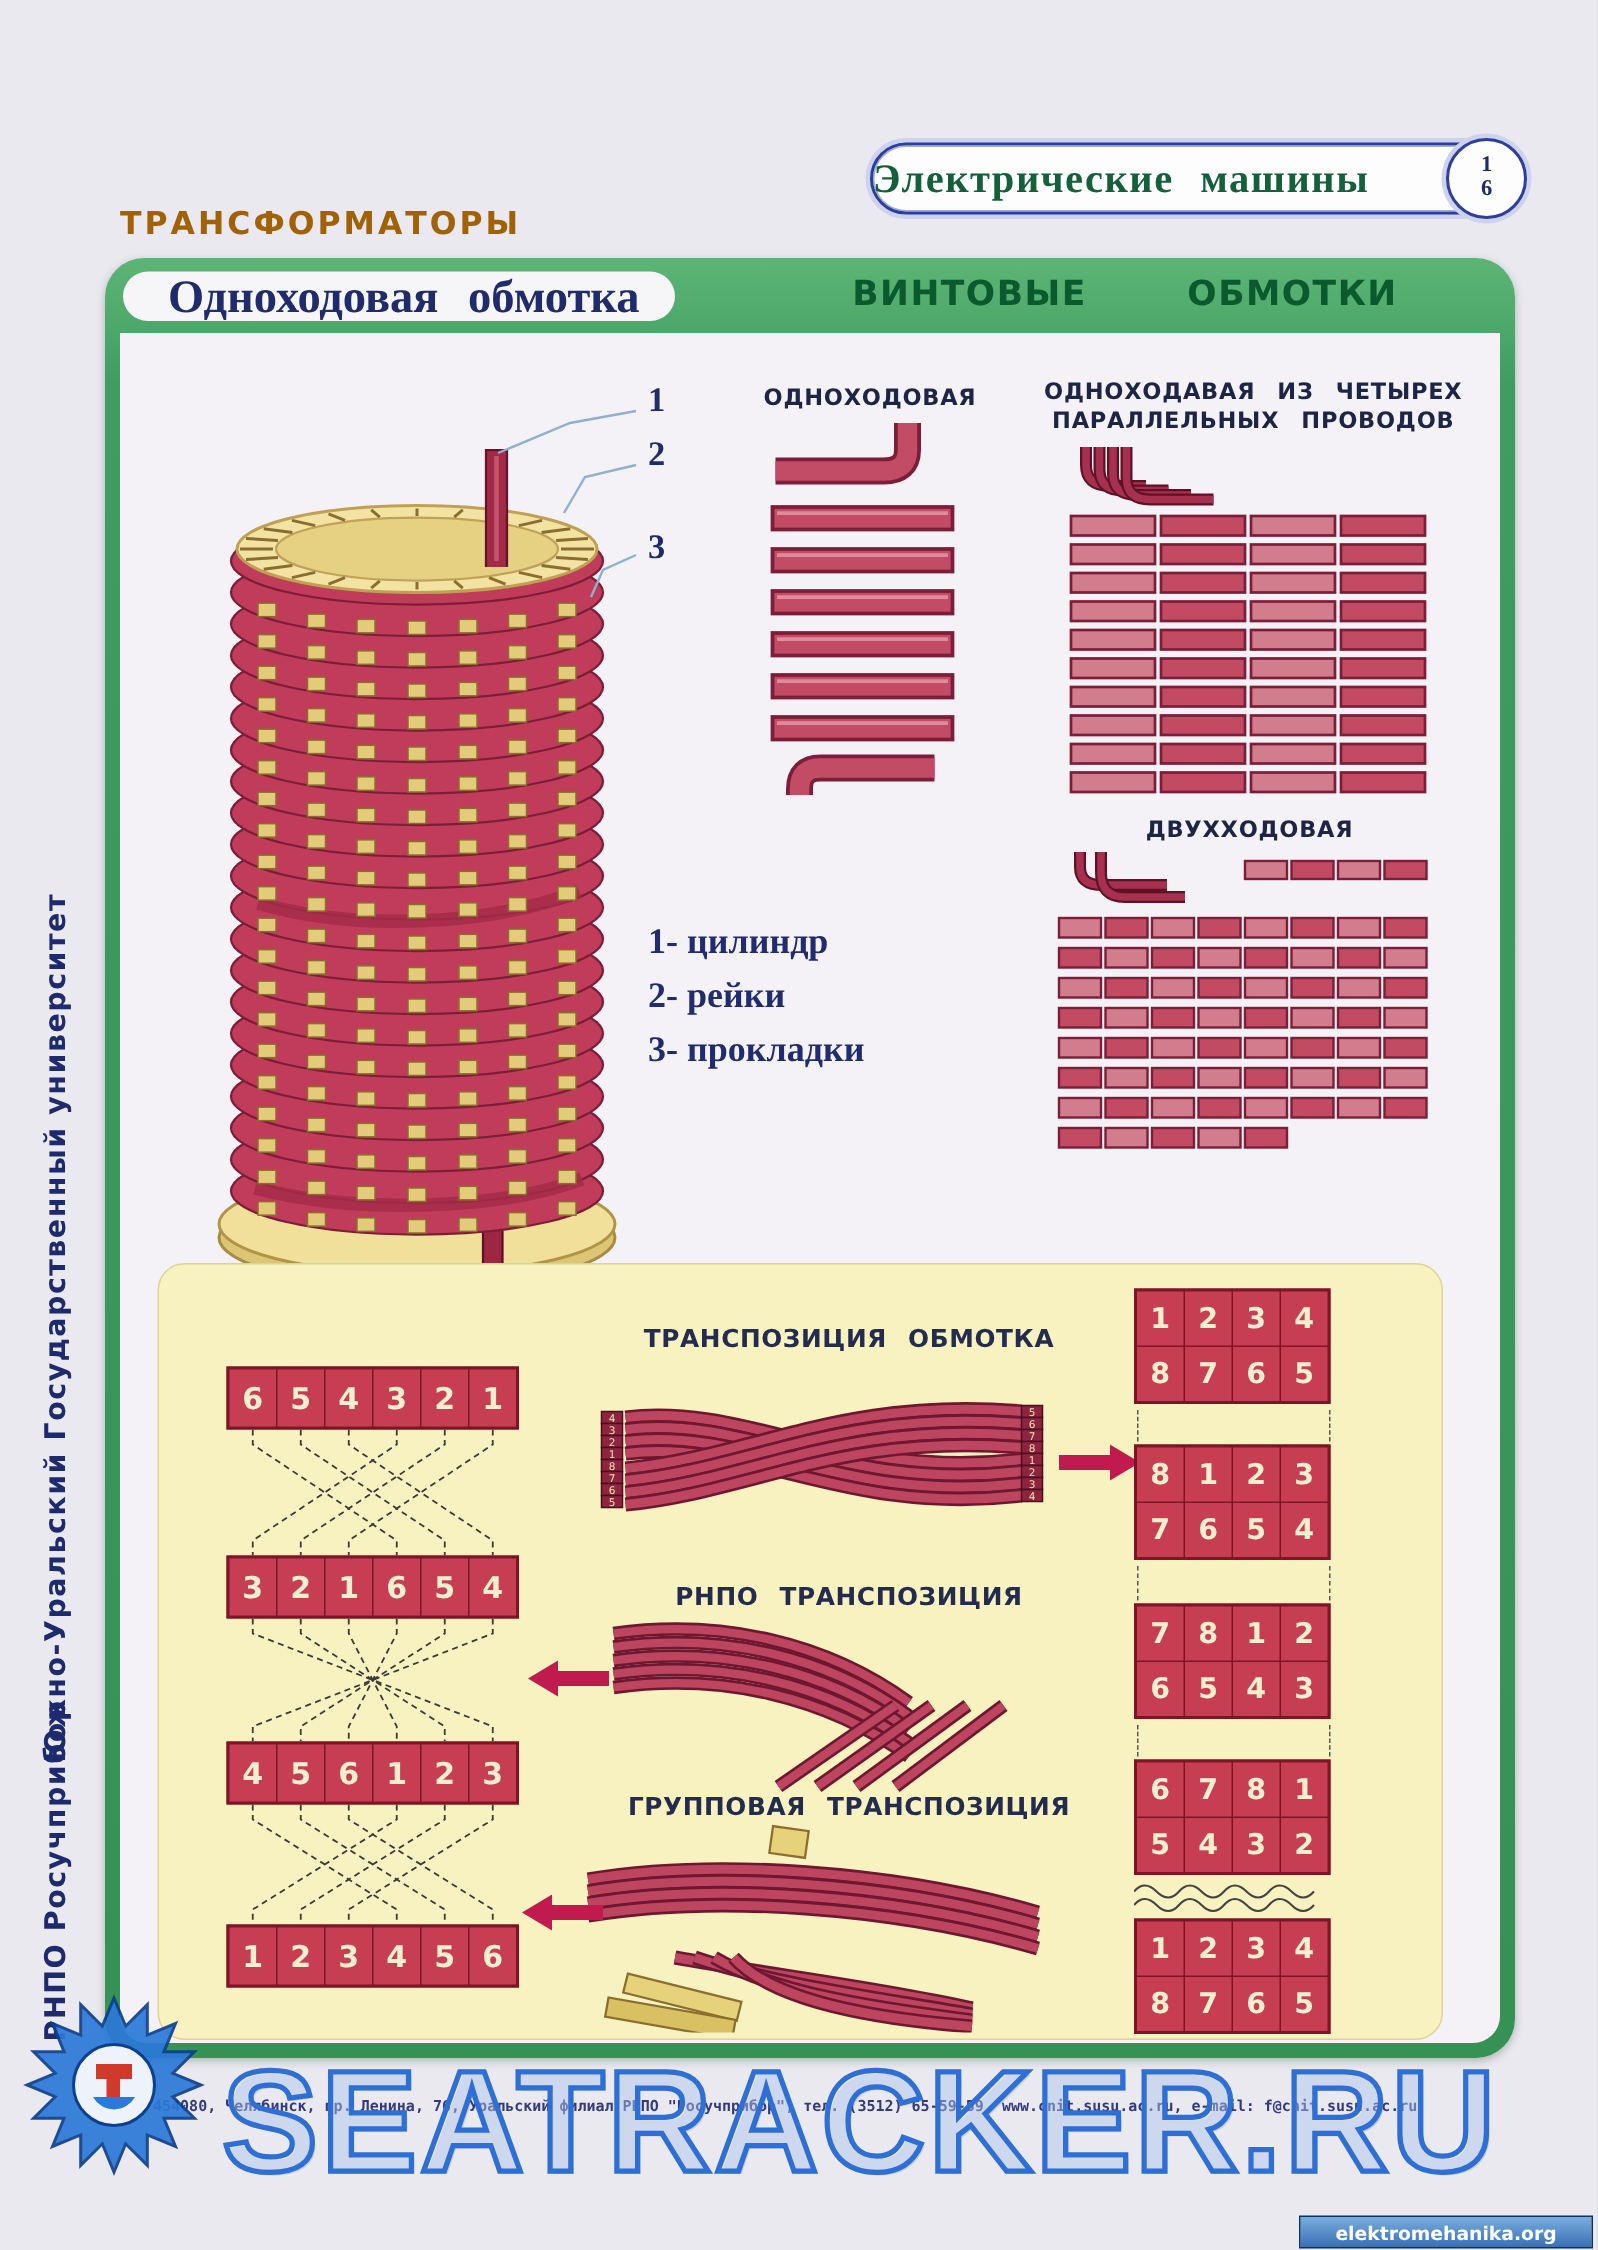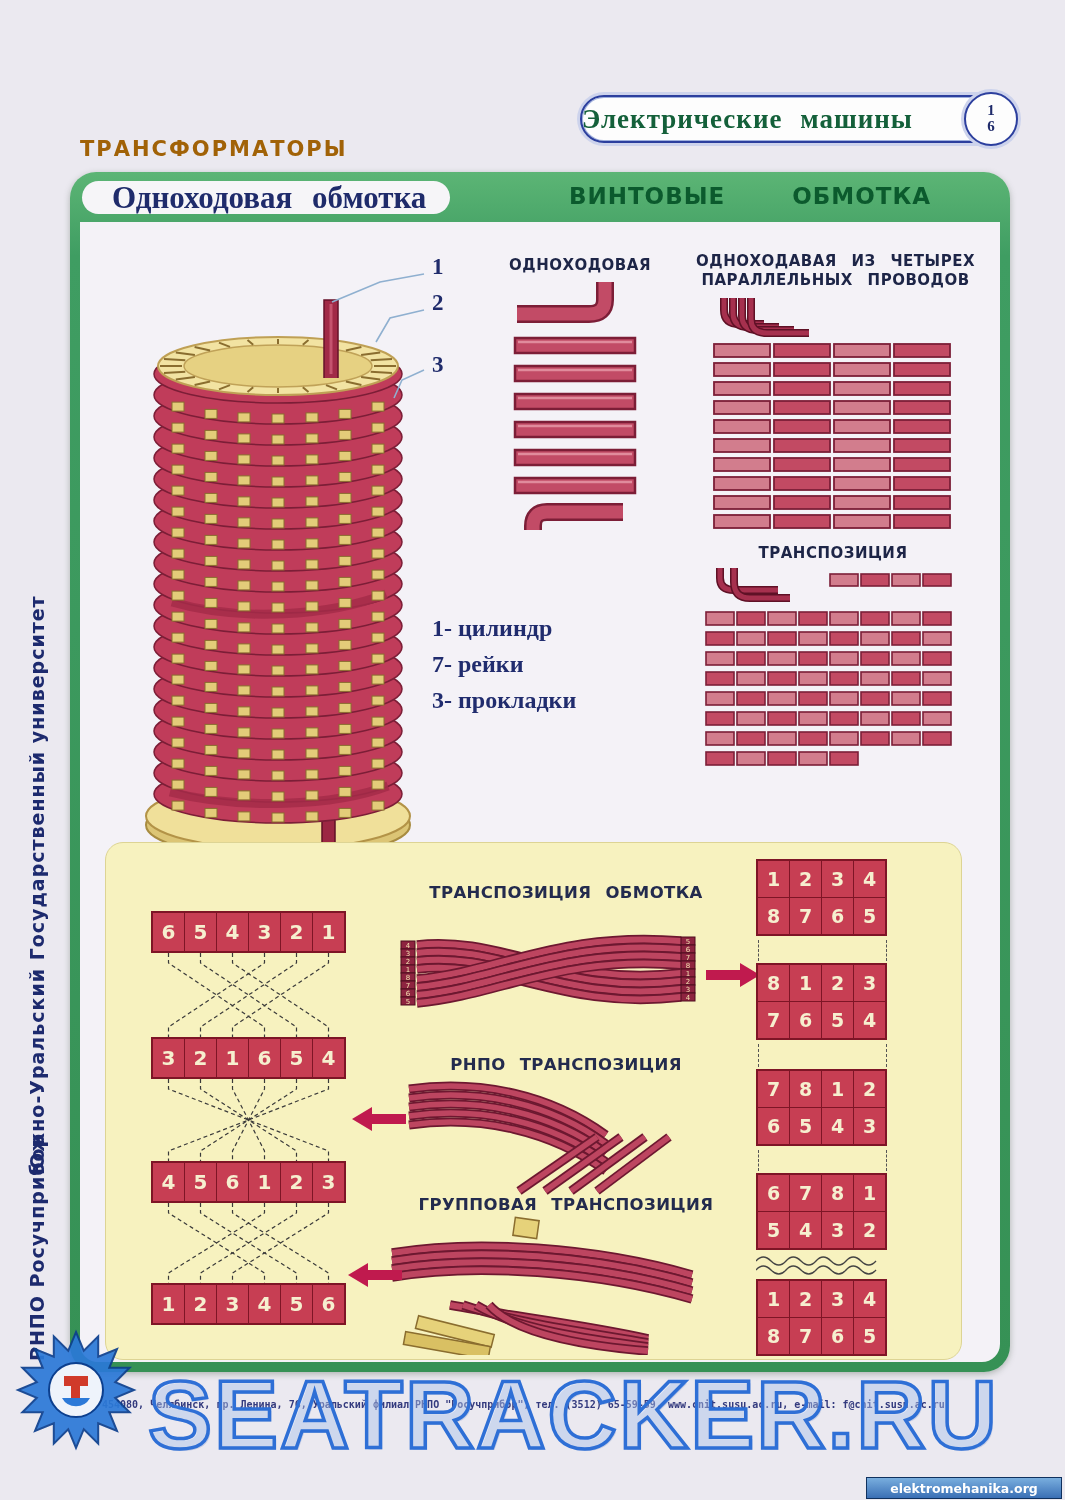--- a/index.html
+++ b/index.html
@@ -77,21 +77,21 @@
     <div class="page-circle">
       <span>1</span>
       <span>6</span>
     </div>
   </div>
   <div class="section-label">ТРАНСФОРМАТОРЫ</div>
 
   <div class="green-panel">
     <div class="green-bar">
       <div class="white-strip">Одноходовая обмотка</div>
-      <div class="green-title">ВИНТОВЫЕ ОБМОТКА</div>
+      <div class="green-title">ВИНТОВЫЕ ОБМОТКИ</div>
     </div>
 
     <div class="content">
 
       <svg id="cyl" class="ill" style="left:30px;top:28px" width="340" height="615">
           <ellipse cx="168" cy="575" rx="132" ry="33" fill="#dcc575" stroke="#a88c41" stroke-width="2"></ellipse>
           <ellipse cx="168" cy="566" rx="132" ry="33" fill="#f0e09a" stroke="#b39347" stroke-width="2"></ellipse>
           <rect x="212" y="568" width="13" height="40" rx="3" fill="#9c2743" stroke="#5f1126" stroke-width="1.5"></rect>
           <ellipse cx="168" cy="544" rx="124" ry="29" fill="#c03c5a" stroke="#7c1e37" stroke-width="1.5"></ellipse>
           <ellipse cx="168" cy="523" rx="124" ry="29" fill="#c03c5a" stroke="#7c1e37" stroke-width="1.5"></ellipse>
@@ -293,21 +293,21 @@
           <polyline points="344,148 322,158 314,176"></polyline>
         </g>
       </svg>
 
       <div class="callout" style="left:352px;top:32px">1</div>
       <div class="callout" style="left:352px;top:68px">2</div>
       <div class="callout" style="left:352px;top:130px">3</div>
 
       <div class="legend">
         <div>1- цилиндр</div>
-        <div>7- рейки</div>
+        <div>2- рейки</div>
         <div>3- прокладки</div>
       </div>
 
       <div class="xlabel" style="left:410px;top:34px;width:180px">ОДНОХОДОВАЯ</div>
       <svg id="dgA" class="ill" style="left:425px;top:58px" width="150" height="252">
           <path d="M 100 2 L 100 20 Q 100 34 84 34 L 12 34" fill="none" stroke="#7c1e37" stroke-width="18"></path>
           <path d="M 100 2 L 100 20 Q 100 34 84 34 L 12 34" fill="none" stroke="#c24b66" stroke-width="13"></path>
           <rect x="10" y="58" width="120" height="15" fill="#c24b66" stroke="#7c1e37" stroke-width="2.5"></rect>
           <line x1="13" y1="62" x2="127" y2="62" stroke="#e08b9c" stroke-width="2.5"></line>
           <rect x="10" y="86" width="120" height="15" fill="#c24b66" stroke="#7c1e37" stroke-width="2.5"></rect>
@@ -372,21 +372,21 @@
           <rect x="6" y="198" width="56" height="13" fill="#d27d8d" stroke="#7c1e37" stroke-width="1.8"></rect>
           <rect x="66" y="198" width="56" height="13" fill="#c24a63" stroke="#7c1e37" stroke-width="1.8"></rect>
           <rect x="126" y="198" width="56" height="13" fill="#d27d8d" stroke="#7c1e37" stroke-width="1.8"></rect>
           <rect x="186" y="198" width="56" height="13" fill="#c24a63" stroke="#7c1e37" stroke-width="1.8"></rect>
           <rect x="6" y="217" width="56" height="13" fill="#d27d8d" stroke="#7c1e37" stroke-width="1.8"></rect>
           <rect x="66" y="217" width="56" height="13" fill="#c24a63" stroke="#7c1e37" stroke-width="1.8"></rect>
           <rect x="126" y="217" width="56" height="13" fill="#d27d8d" stroke="#7c1e37" stroke-width="1.8"></rect>
           <rect x="186" y="217" width="56" height="13" fill="#c24a63" stroke="#7c1e37" stroke-width="1.8"></rect>
         </svg>
 
-      <div class="xlabel" style="left:628px;top:322px;width:250px">ТРАНСПОЗИЦИЯ</div>
+      <div class="xlabel" style="left:628px;top:322px;width:250px">ДВУХХОДОВАЯ</div>
       <svg id="dgC" class="ill" style="left:618px;top:346px" width="260" height="228">
           <rect x="132" y="6" width="28" height="12" fill="#d27d8d" stroke="#7c1e37" stroke-width="1.6"></rect>
           <rect x="163" y="6" width="28" height="12" fill="#c24a63" stroke="#7c1e37" stroke-width="1.6"></rect>
           <rect x="194" y="6" width="28" height="12" fill="#d27d8d" stroke="#7c1e37" stroke-width="1.6"></rect>
           <rect x="225" y="6" width="28" height="12" fill="#c24a63" stroke="#7c1e37" stroke-width="1.6"></rect>
           <path d="M 22 0 L 22 10 Q 22 22 36 22 L 80 22" fill="none" stroke="#5f1126" stroke-width="8"></path>
           <path d="M 22 0 L 22 10 Q 22 22 36 22 L 80 22" fill="none" stroke="#a6304e" stroke-width="5"></path>
           <path d="M 36 0 L 36 14 Q 36 30 52 30 L 92 30" fill="none" stroke="#5f1126" stroke-width="8"></path>
           <path d="M 36 0 L 36 14 Q 36 30 52 30 L 92 30" fill="none" stroke="#a6304e" stroke-width="5"></path>
           <rect x="8" y="44" width="28" height="13" fill="#d27d8d" stroke="#7c1e37" stroke-width="1.6"></rect>

